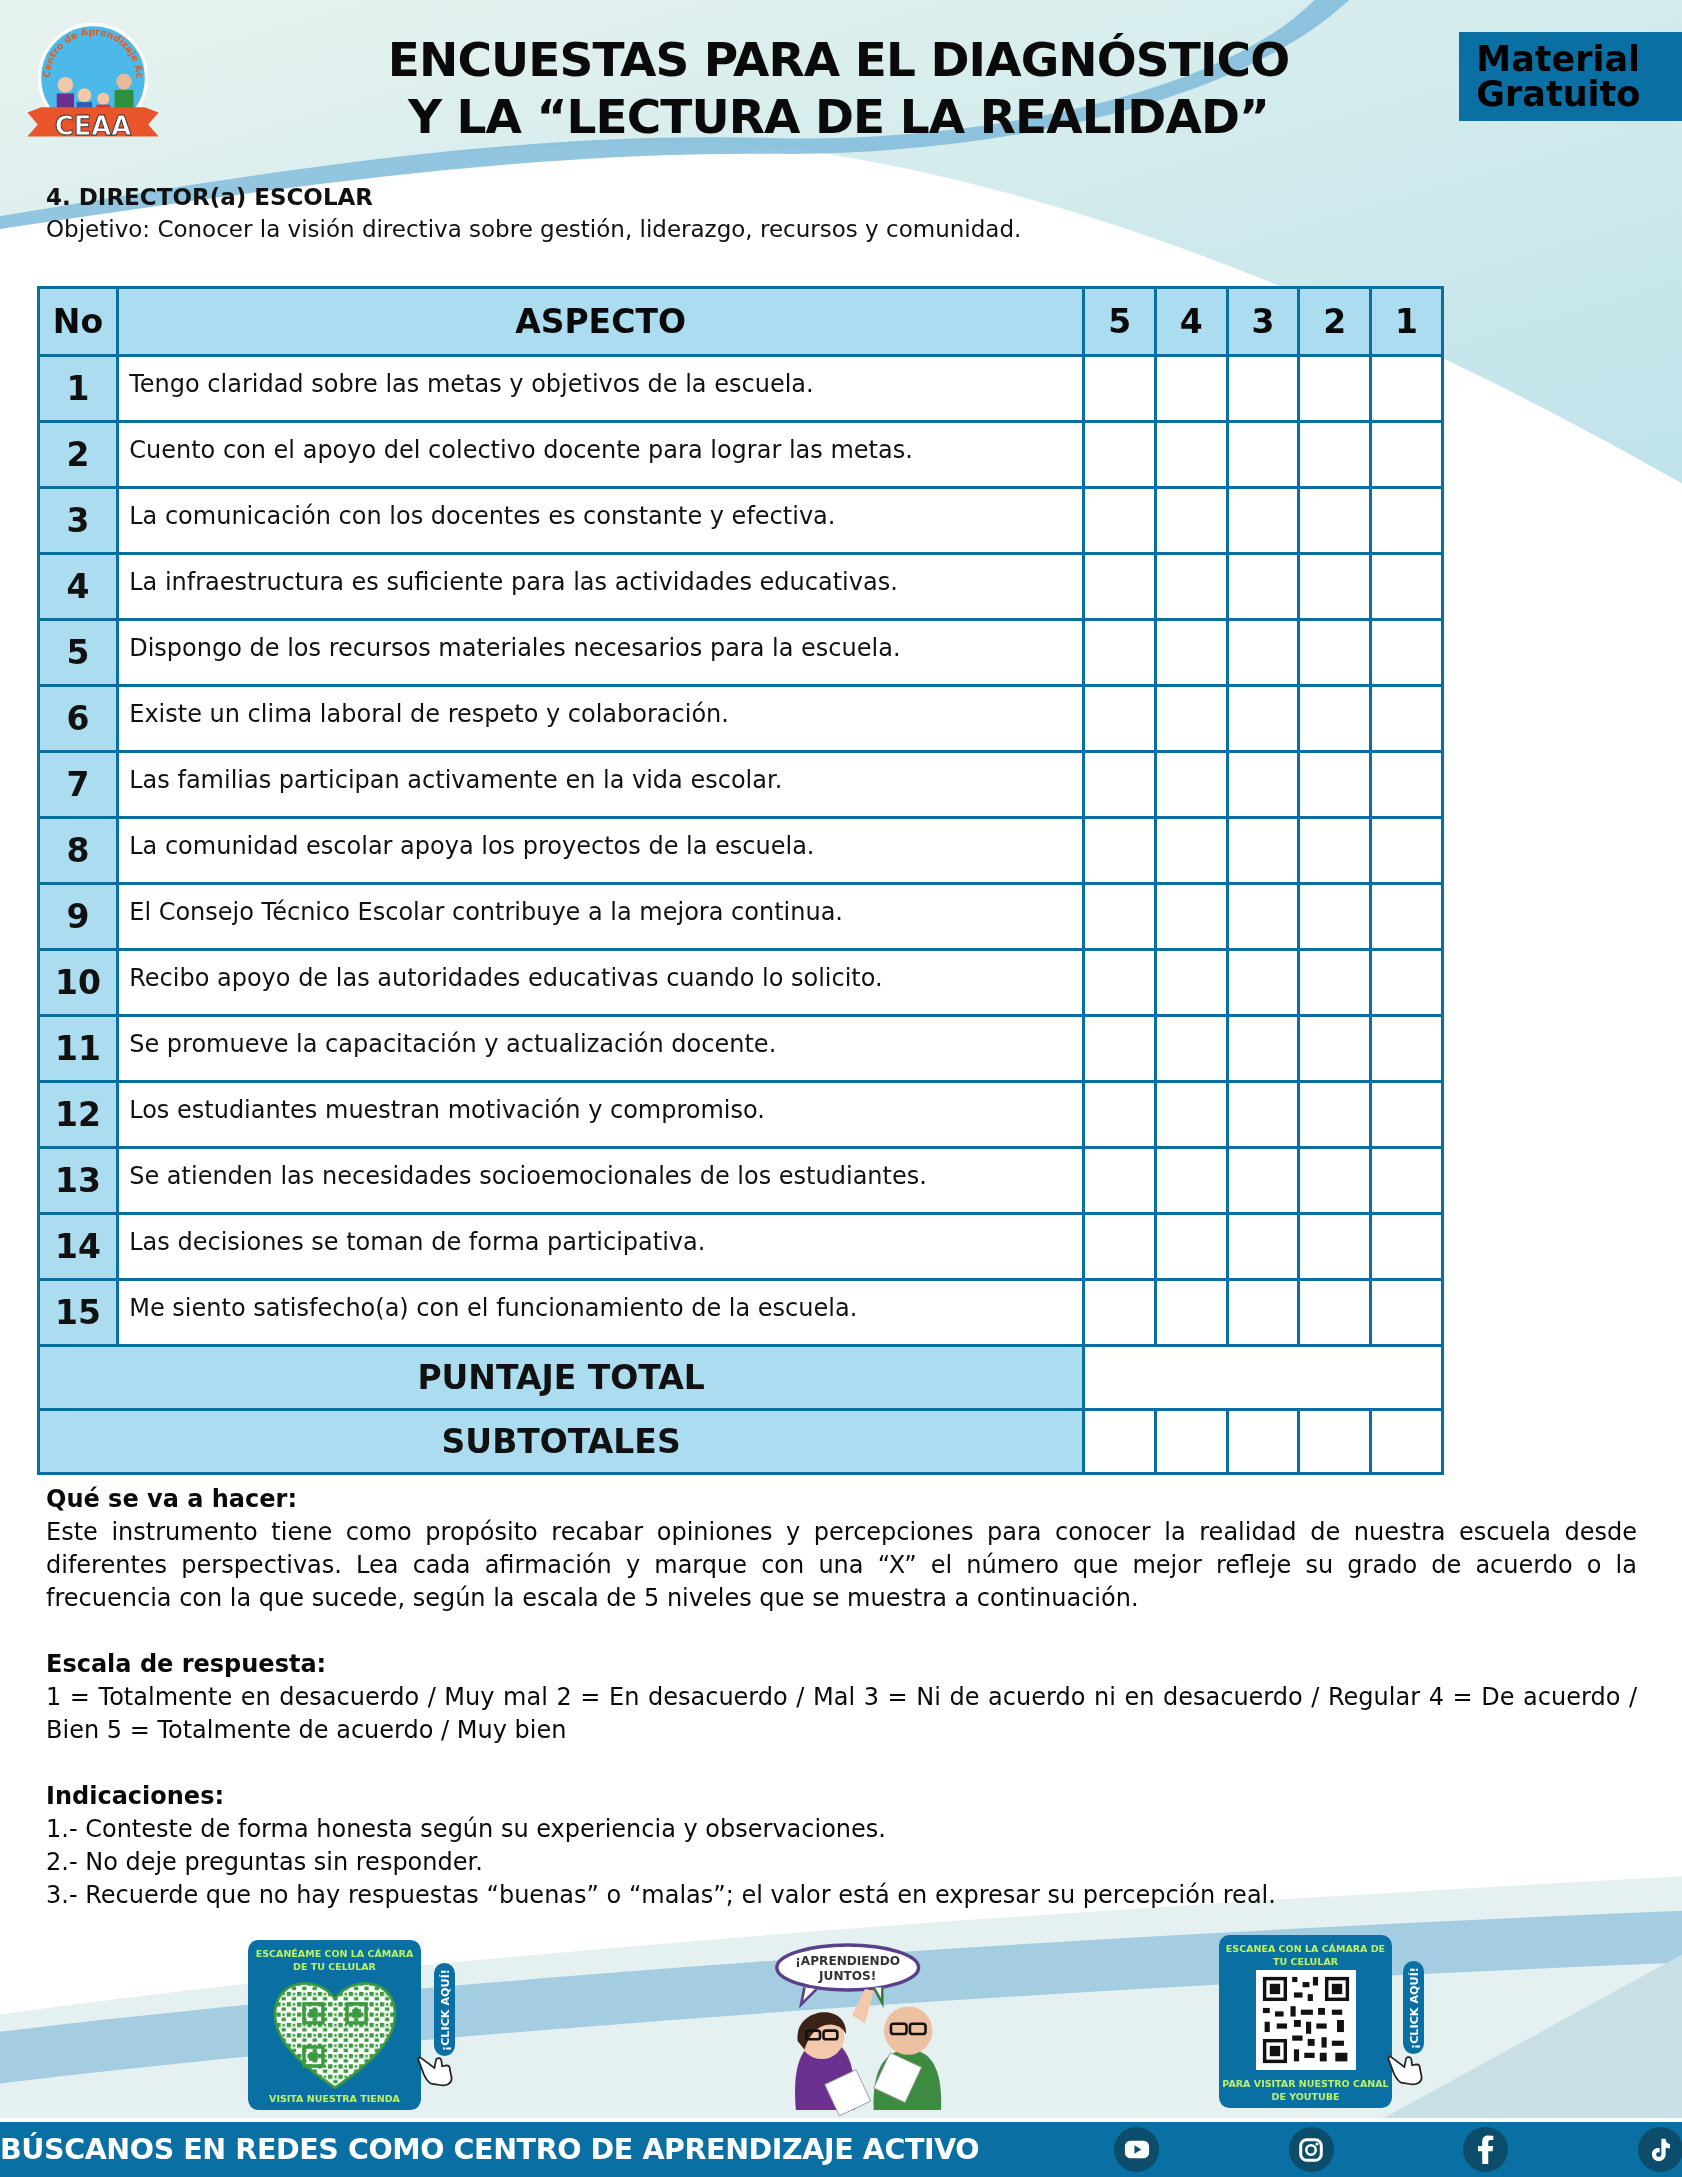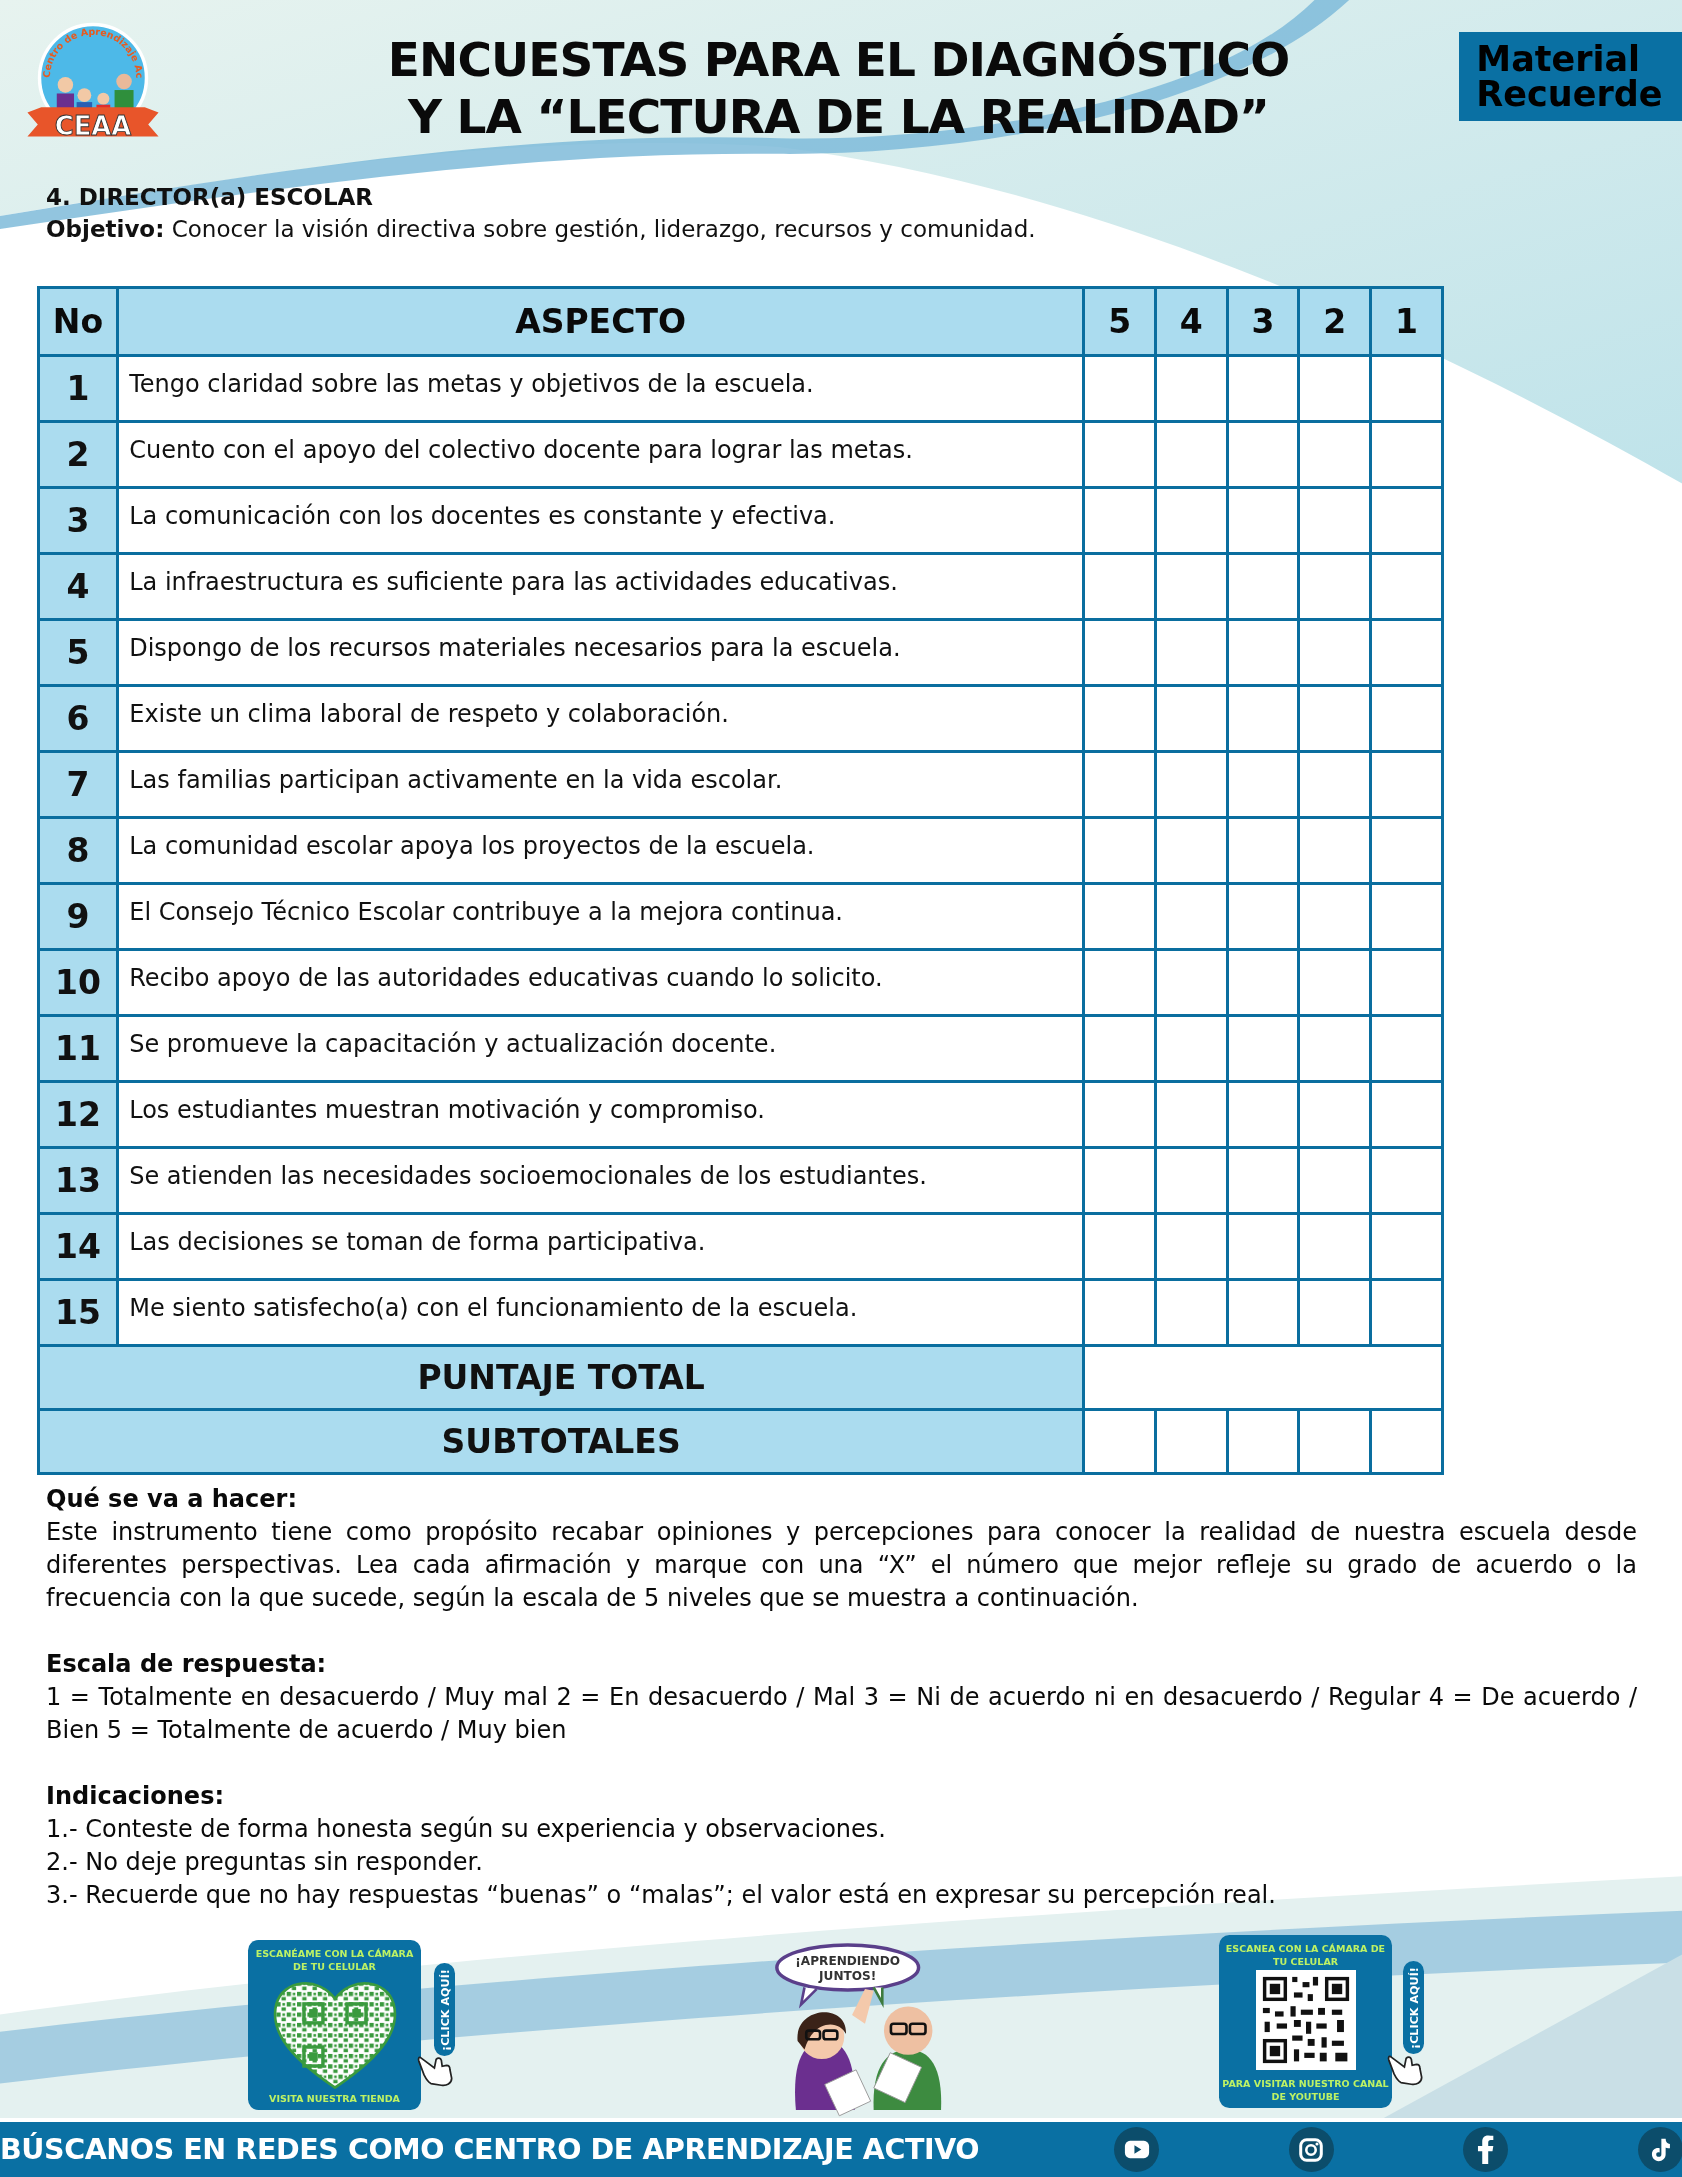--- a/index.html
+++ b/index.html
@@ -11,21 +11,21 @@
 
   .logo { position: absolute; left: 24px; top: 19px; width: 138px; height: 130px; z-index: 2; }
   .title { position: absolute; left: 311px; top: 31px; width: 1055px; text-align: center; z-index: 2;
            font-family: "DejaVu Sans", sans-serif; font-weight: bold; font-size: 47px; line-height: 57px; letter-spacing: -0.9px; color: #0a0a0a; }
   .badge { position: absolute; left: 1459px; top: 32px; width: 224px; height: 89px; background: #0a70a3; z-index: 2;
            color: #000000; font-family: "DejaVu Sans", sans-serif; font-weight: bold; font-size: 35px; line-height: 35px; padding: 10.4px 0 0 17.3px; }
 
   .section { position: absolute; left: 46px; top: 182px; z-index: 2; }
   .section-title { font-family: "DejaVu Sans", sans-serif; font-weight: bold; font-size: 23px; line-height: 31px; }
   .objective { font-family: "DejaVu Sans", sans-serif; font-size: 23px; line-height: 33px; }
-  .objective b { font-weight: bold; }
+  .objective b { font-weight: normal; }
 
   table.survey { position: absolute; left: 37px; top: 286px; width: 1407px; border-collapse: collapse; z-index: 2; }
   table.survey td, table.survey th { border: 3.5px solid #0a6e9f; }
   table.survey th { background: #abdcef; height: 68px; font-family: "DejaVu Sans", sans-serif; font-weight: bold; font-size: 33px; color: #0a0a0a; }
   .col-no { width: 84px; }
   .col-aspect { width: 1116px; }
   .col-score { width: 81px; }
   td.no { background: #abdcef; text-align: center; font-family: "DejaVu Sans", sans-serif; font-weight: bold; font-size: 33px; height: 66px; }
   td.aspect { background: #fff; font-family: "DejaVu Sans", sans-serif; font-size: 24px; padding: 0 0 8.6px 10.4px; vertical-align: middle; }
   td.score { background: #fff; }
@@ -93,21 +93,21 @@
   </svg>
 </div>
 
 <div class="title">
   <div>ENCUESTAS PARA EL DIAGNÓSTICO</div>
   <div>Y LA “LECTURA DE LA REALIDAD”</div>
 </div>
 
 <div class="badge">
   <div>Material</div>
-  <div>Recuerde</div>
+  <div>Gratuito</div>
 </div>
 
 <div class="section">
   <div class="section-title">4. DIRECTOR(a) ESCOLAR</div>
   <div class="objective">
     <b>Objetivo:</b><span> Conocer la visión directiva sobre gestión, liderazgo, recursos y comunidad.</span>
   </div>
 </div>
 
 <table class="survey">

